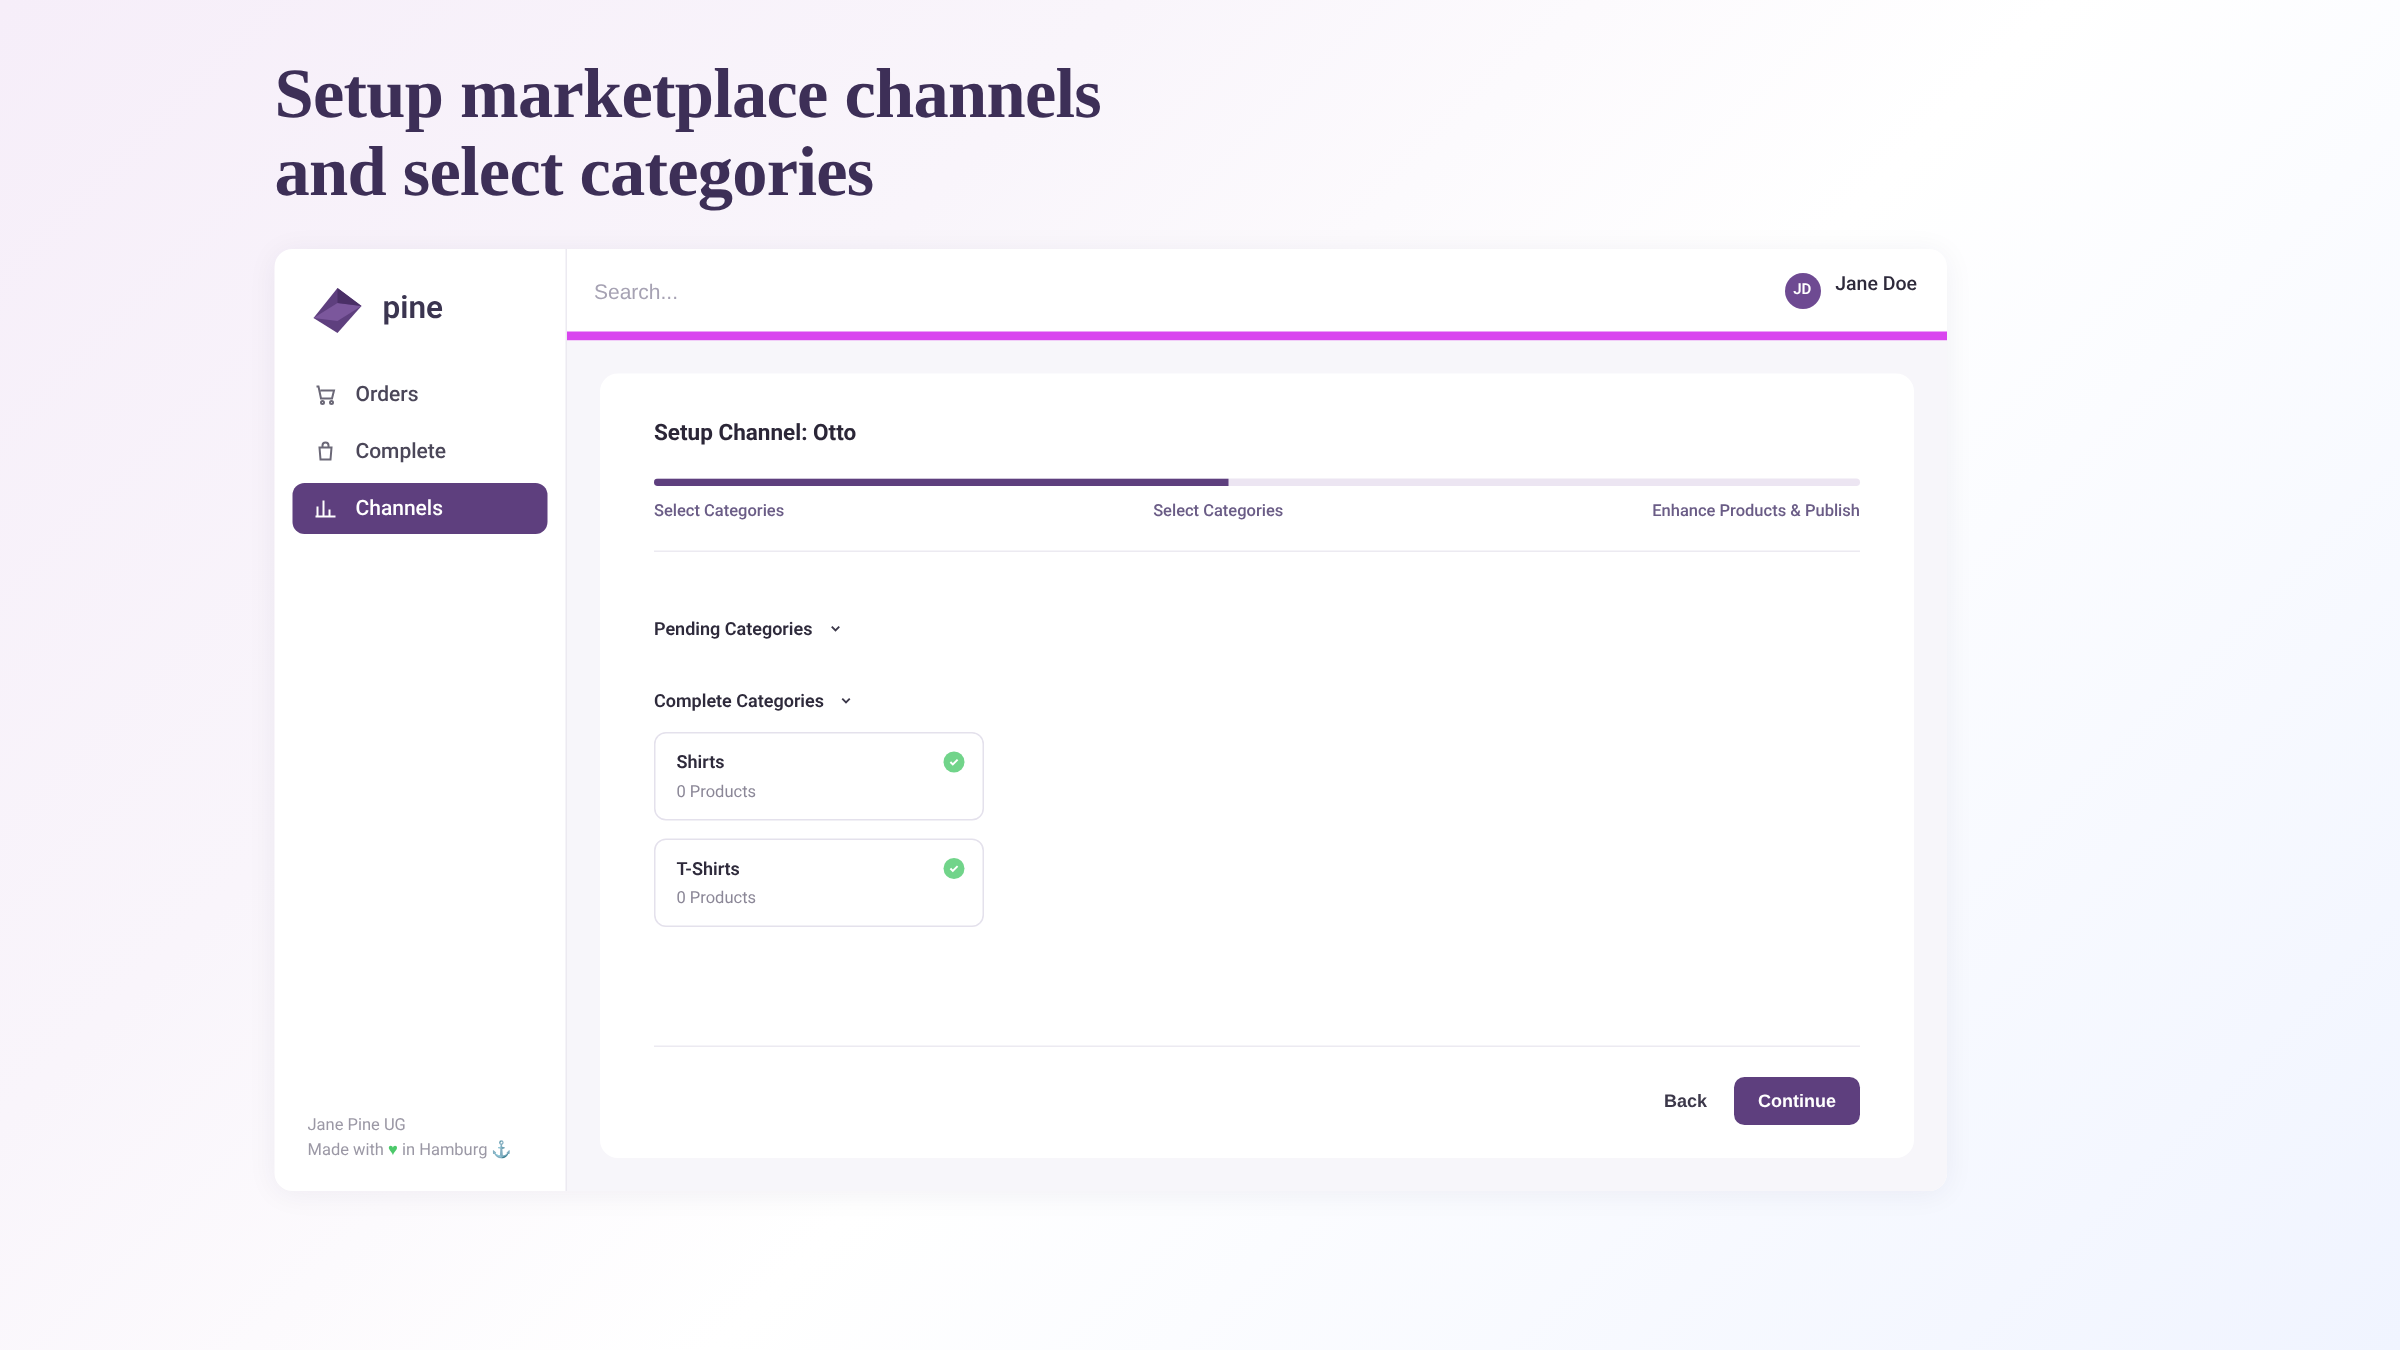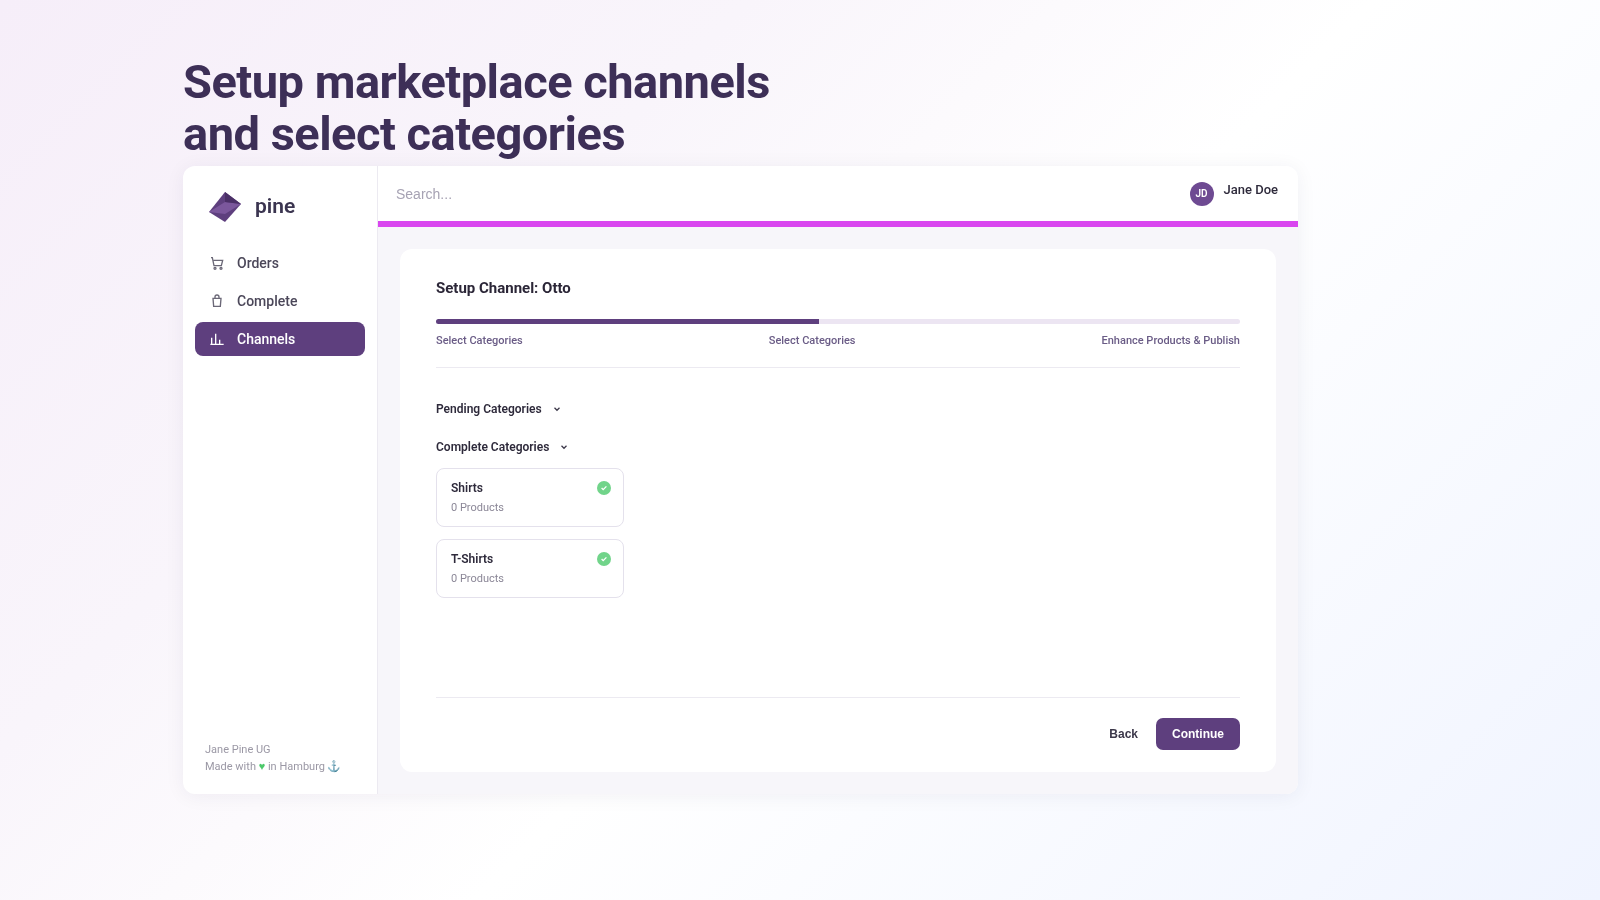--- a/index.html
+++ b/index.html
@@ -3,21 +3,21 @@
 <meta charset="utf-8">
 <style>
 * { margin: 0; padding: 0; box-sizing: border-box; }
 body {
   width: 1600px; height: 900px;
   font-family: -apple-system, BlinkMacSystemFont, 'Segoe UI', Roboto, sans-serif;
   background: linear-gradient(135deg, #f6eef9 0%, #f9f5fb 30%, #ffffff 55%, #f0f4ff 100%);
   overflow: hidden;
 }
 .hero {
-  position: absolute; left: 183px; top: 56px;
+  position: absolute; left: 183px; top: 38px; font-family: Liberation Serif, serif;
 }
 .hero h1 {
   font-size: 47px; font-weight: 700; line-height: 1.1;
   color: #3d2f57; letter-spacing: -0.5px;
 }
 .app {
   position: absolute; left: 183px; top: 166px;
   width: 1115px; height: 628px;
   background: #ffffff; border-radius: 12px;
   box-shadow: 0 2px 20px rgba(40,20,70,0.06);
@@ -69,29 +69,29 @@
 .progress-wrap { margin-bottom: 10px; }
 .progress-bar {
   height: 5px; background: #ece5f2; border-radius: 3px; overflow: hidden;
 }
 .progress-fill { height: 100%; background: #5e3f7e; width: 47.6%; }
 .step-labels {
   display: flex; justify-content: space-between;
   font-size: 11px; font-weight: 500; color: #6a5c86; margin-top: 10px;
   padding-bottom: 20px; border-bottom: 1px solid #eceaf1;
 }
-.section { margin-top: 24px; }
+.section { margin-top: 34px; }
 .section-header {
   display: flex; align-items: center; gap: 10px;
   font-size: 12px; font-weight: 600; color: #2e2a3b; cursor: pointer;
 }
 .section-header .chev { width: 10px; height: 10px; }
 .cat-list { margin-top: 14px; display: flex; flex-direction: column; gap: 12px; }
 .cat-card {
-  width: 188px; border: 1px solid #e4e1ec; border-radius: 8px;
+  width: 220px; border: 1px solid #e4e1ec; border-radius: 8px;
   padding: 12px 14px; position: relative;
 }
 .cat-name { font-size: 12px; font-weight: 600; color: #2e2a3b; }
 .cat-sub { font-size: 11px; color: #8b8797; margin-top: 6px; }
 .cat-check {
   position: absolute; right: 12px; top: 12px;
   width: 14px; height: 14px; border-radius: 50%;
   background: #71d48a; display: flex; align-items: center; justify-content: center;
 }
 .footer-row {

